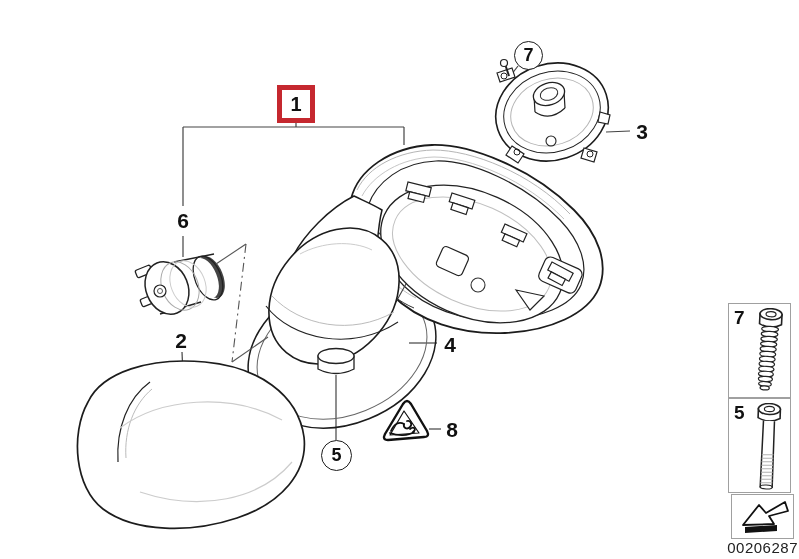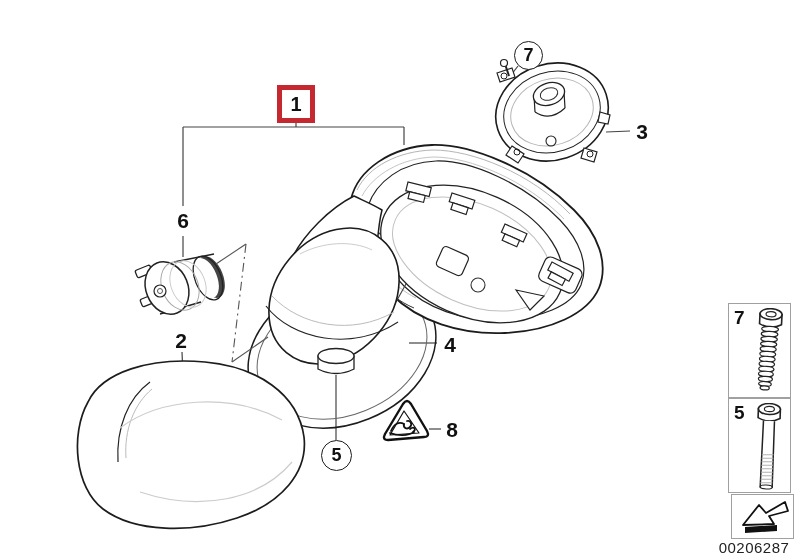--- a/index.html
+++ b/index.html
@@ -12,21 +12,21 @@
                border:5px solid #c5282f;background:#fff;display:flex;align-items:center;
                justify-content:center;font-weight:bold;font-size:20px;color:#111;cursor:pointer;}
   .callout-circle{position:absolute;border:1.6px solid #1c1c1c;border-radius:50%;background:#fff;
                   display:flex;align-items:center;justify-content:center;font-weight:bold;
                   font-size:18px;color:#111;cursor:pointer;}
   .thumb-box{position:absolute;left:728px;width:63px;height:95px;border:1.5px solid #a0a0a0;
              background:#fff;box-sizing:border-box;cursor:pointer;}
   .thumb-ref{position:absolute;left:5px;top:3px;font-weight:bold;font-size:19px;color:#111;}
   .arrow-box{position:absolute;left:731px;top:494px;width:63px;height:45px;
              border:1.5px solid #a0a0a0;background:#fff;box-sizing:border-box;}
-  .part-number{position:absolute;left:710px;top:539px;width:88px;text-align:center;
+  .part-number{position:absolute;left:710px;top:539px;width:88px;text-align:right;
                font-size:15px;color:#222;letter-spacing:.5px;}
 </style>
 </head>
 <body>
 
 <div id="stage">
 
   <svg id="art" width="799" height="559" viewBox="0 0 799 559">
 
     <g stroke="#444" stroke-width="1.2" fill="none">

